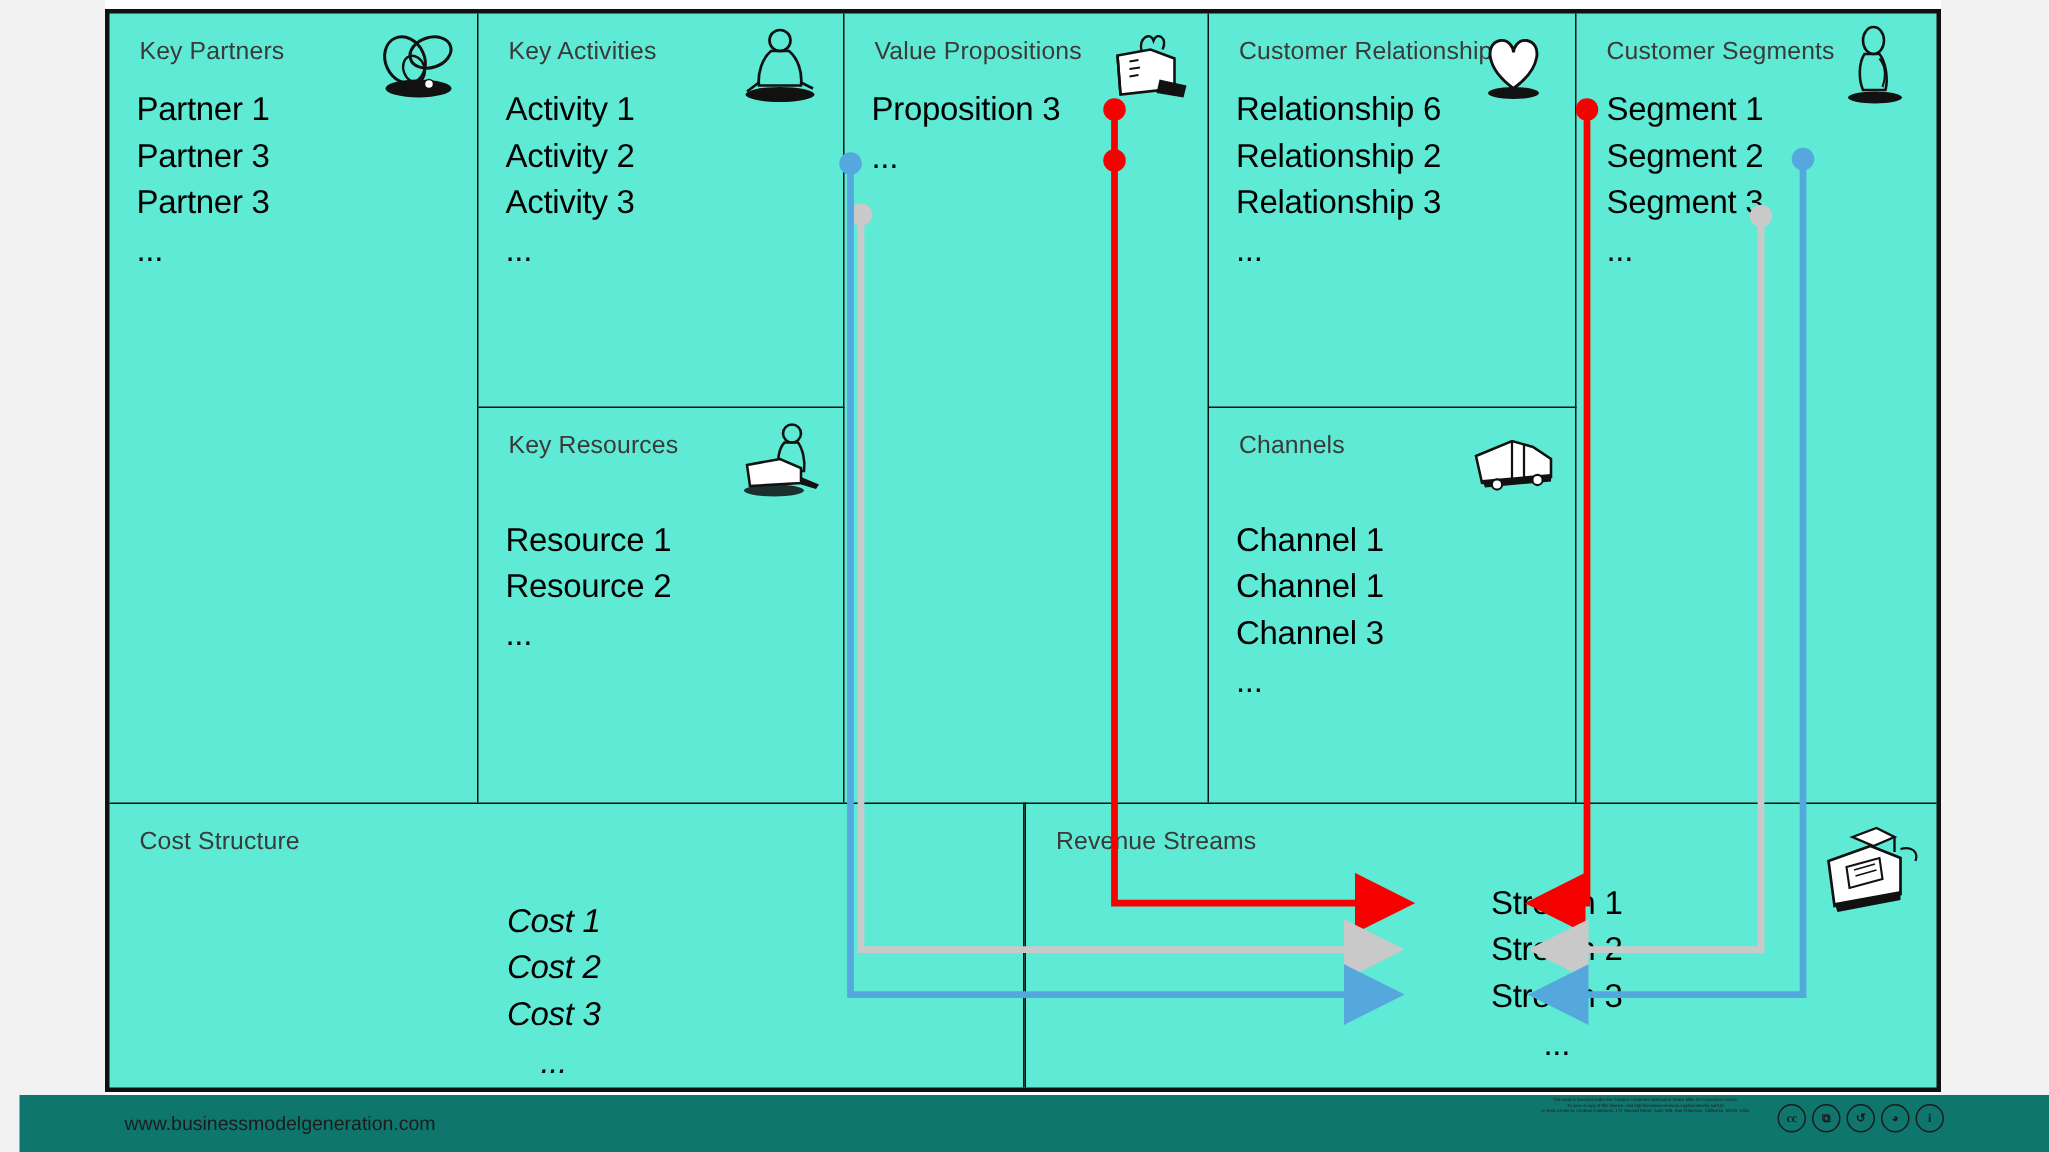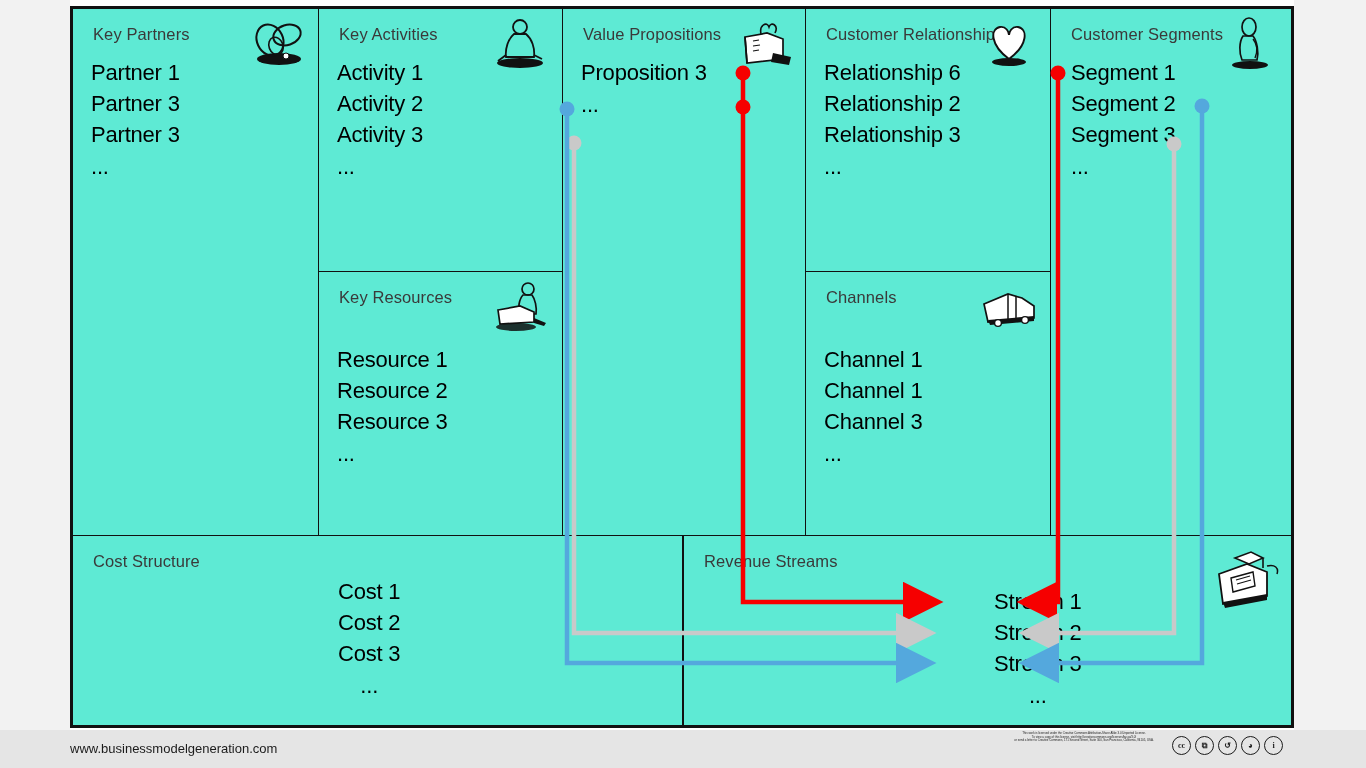--- a/index.html
+++ b/index.html
@@ -51,22 +51,22 @@
     font-size:22px;line-height:31px;color:#000;
     letter-spacing:-.2px;
   }
   .items .dots{display:block;line-height:34px;}
 
   
   .items.center{position:absolute;text-align:left;}
 
   
   #footer{
-    position:absolute;left:0;right:0;bottom:0;height:38px;
-    background:#e5e5e5;
+    position:absolute;left:13px;right:0;bottom:0;height:38px;
+    background:#0f766e;
   }
   #footer-url{
     position:absolute;left:70px;top:11px;
     font-size:13px;color:#1b1b1b;
   }
   #cc-text{
     position:absolute;left:1000px;top:2px;
     width:168px;text-align:center;
     font-size:2.9px;line-height:3.6px;color:#1b1b1b;
   }
@@ -138,21 +138,20 @@
         <circle cx="38" cy="11" r="6" fill="none" stroke="#111" stroke-width="1.7"></circle>
         <path d="M33 17 C29 21 28 30 29 36 L46 36 C47 29 45 21 42 17 Z" fill="none" stroke="#111" stroke-width="1.7"></path>
         <path d="M8 32 L30 28 L44 34 L44 44 L10 46 Z" fill="#fff" stroke="#111" stroke-width="1.7"></path>
         <path d="M44 40 L56 45 L54 48 L44 45" fill="#111"></path>
         <ellipse cx="26" cy="49" rx="20" ry="4" fill="#111" opacity=".85"></ellipse>
       </svg>
     </div>
     <div class="items" style="top:72px;">
       <div>Resource 1</div>
       <div>Resource 2</div>
-      <div>Resource 3</div>
       <div class="dots">...</div>
     </div>
   </div>
 
   <div class="block" style="left:490px;top:0;width:243px;height:526px;">
     <div class="blk-title">Value Propositions</div>
     <div class="blk-icon">
       <svg viewBox="0 0 62 58">
         <path d="M12 22 L34 18 L50 24 L50 44 L14 48 Z" fill="#fff" stroke="#111" stroke-width="1.7"></path>
         <path d="M12 22 L14 48" stroke="#111" stroke-width="1.7" fill="none"></path>
@@ -222,21 +221,21 @@
 
   <div class="block topline" style="left:0;top:526px;width:610px;height:190px;">
     <div class="blk-title">Cost Structure</div>
     <div class="blk-icon" style="right:-78px;top:16px;width:78px;height:62px;">
       <svg viewBox="0 0 78 62">
         <path d="M18 10 L52 4 C56 12 58 30 54 44 L20 52 C16 38 14 20 18 10 Z" fill="#fff" stroke="#111" stroke-width="1.7"></path>
         <path d="M26 16 L46 13 M27 22 L47 19 M28 28 L44 25 M29 34 L42 31" stroke="#111" stroke-width="1.2"></path>
         <path d="M54 44 L20 52 L22 58 L58 50 Z" fill="#111"></path>
       </svg>
     </div>
-    <div class="items center" style="left:265px;top:40px;">
+    <div class="items center" style="left:265px;top:62px;font-style:italic;">
       <div>Cost 1</div>
       <div>Cost 2</div>
       <div>Cost 3</div>
       <div class="dots" style="text-align:center;">...</div>
     </div>
   </div>
 
   <div class="block nb topline" style="left:610px;top:526px;width:608px;height:190px;border-left:1.5px solid #111;">
     <div class="blk-title">Revenue Streams</div>
     <div class="blk-icon" style="right:8px;top:10px;width:78px;height:70px;">

